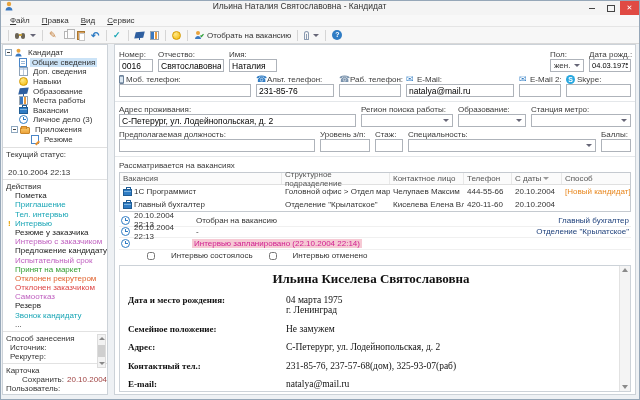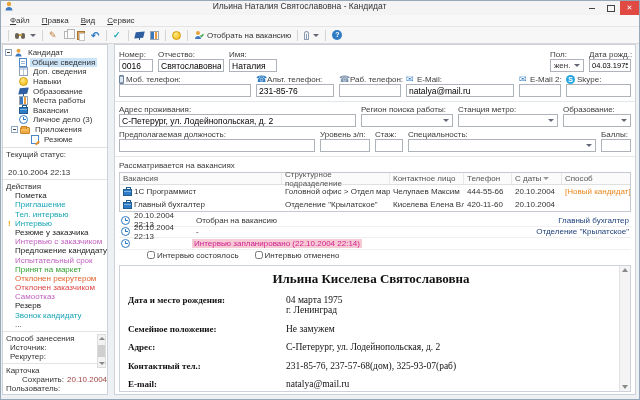--- a/index.html
+++ b/index.html
@@ -120,21 +120,21 @@
   .sort{width:0;height:0;border-left:3px solid transparent;border-right:3px solid transparent;border-top:3px solid #999}
   .st-orange{color:#e8871e}
   
   .ev{margin-top:3px;flex:none}
   .ev-r{display:flex;align-items:center;height:11.5px;border-bottom:1px solid #f0f0f0;padding:0 2px}
   .ev-d{width:62px;margin-left:4px;color:#333;flex:none}
   .ev-t{color:#333}
   .ev-right{margin-left:auto;color:#20427c}
   .ev-hl{background:#f6c9d4;color:#d02090;padding:0 2px;margin-left:62px}
   .cbrow{display:flex;align-items:center;height:12px;padding-left:28px;gap:16px}
-  .cbrow label{display:flex;gap:2px;color:#333}
+  .cbrow label{display:flex;align-items:center;gap:16px;color:#333}
   input[type=checkbox]{width:8px;height:8px;margin:0;accent-color:#2f7cc4}
   
   .res{flex:1;margin-top:3px;border:1px solid #ccd2d8;background:#fff;position:relative;overflow:hidden;
        font-family:"Liberation Serif",serif;color:#111;padding:3px 16px 3px 8px;min-height:0}
   .res-title{text-align:center;font-weight:bold;font-size:13px;margin-top:2px}
   .res-row{display:flex;margin-top:8px}
   .res-l{width:158px;font-weight:bold;font-size:9px;flex:none;line-height:10.5px}
   .res-l.narrow{width:130px;margin-right:28px}
   .res-v{font-size:9.5px;line-height:10.5px}
   .mt8{margin-top:9px}
@@ -437,29 +437,29 @@
           <span class="fl">Адрес проживания:</span>
           <input class="fi" value="С-Петерург, ул. Лодейнопольская, д. 2" style="">
         </div>
         <div class="fg" style="width:92px">
           <span class="fl">Регион поиска работы:</span>
           <div class="fsel">
               <span></span>
               <span class="caret"></span>
             </div>
         </div>
-        <div class="fg" style="width:100px">
-          <span class="fl">Станция метро:</span>
+        <div class="fg" style="width:68px">
+          <span class="fl">Образование:</span>
           <div class="fsel">
               <span></span>
               <span class="caret"></span>
             </div>
         </div>
-        <div class="fg" style="width:68px">
-          <span class="fl">Образование:</span>
+        <div class="fg" style="width:100px">
+          <span class="fl">Станция метро:</span>
           <div class="fsel">
               <span></span>
               <span class="caret"></span>
             </div>
         </div>
       </div>
 
       <div class="frow">
         <div class="fg" style="width:196px">
           <span class="fl">Предполагаемая должность:</span>

